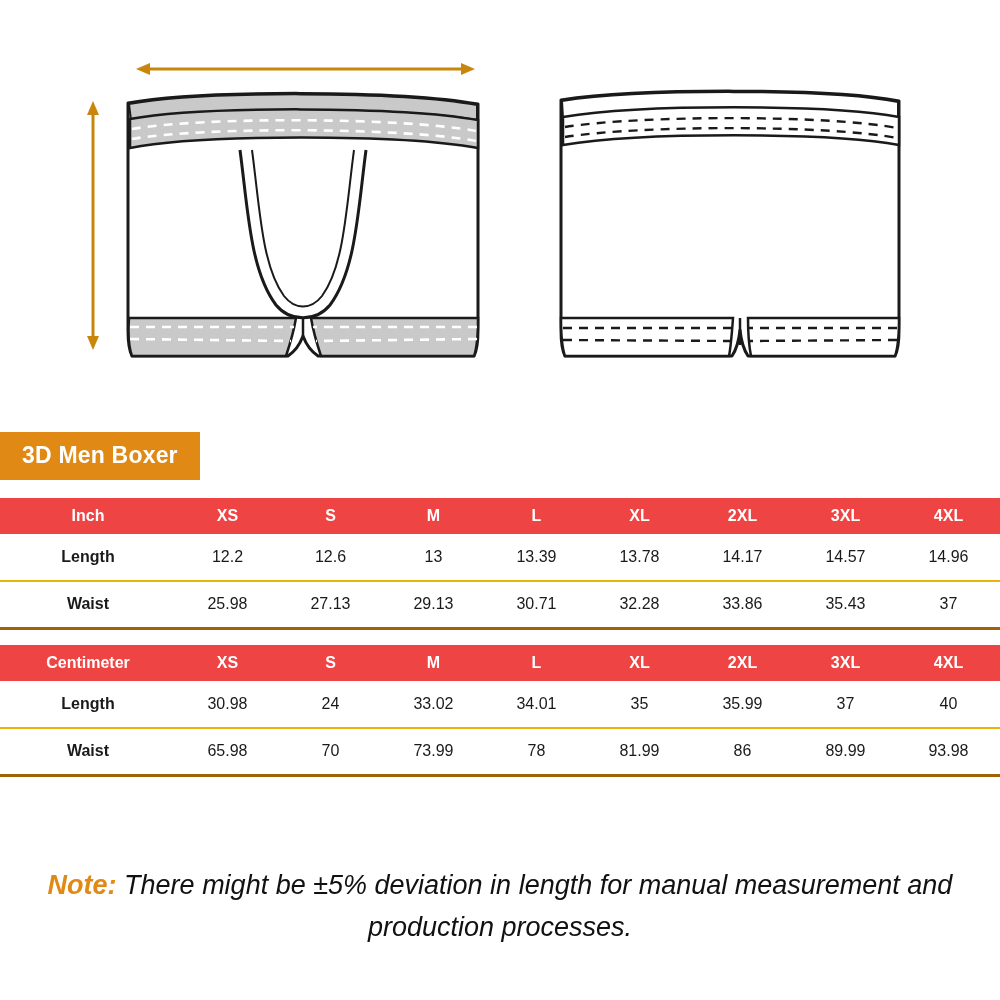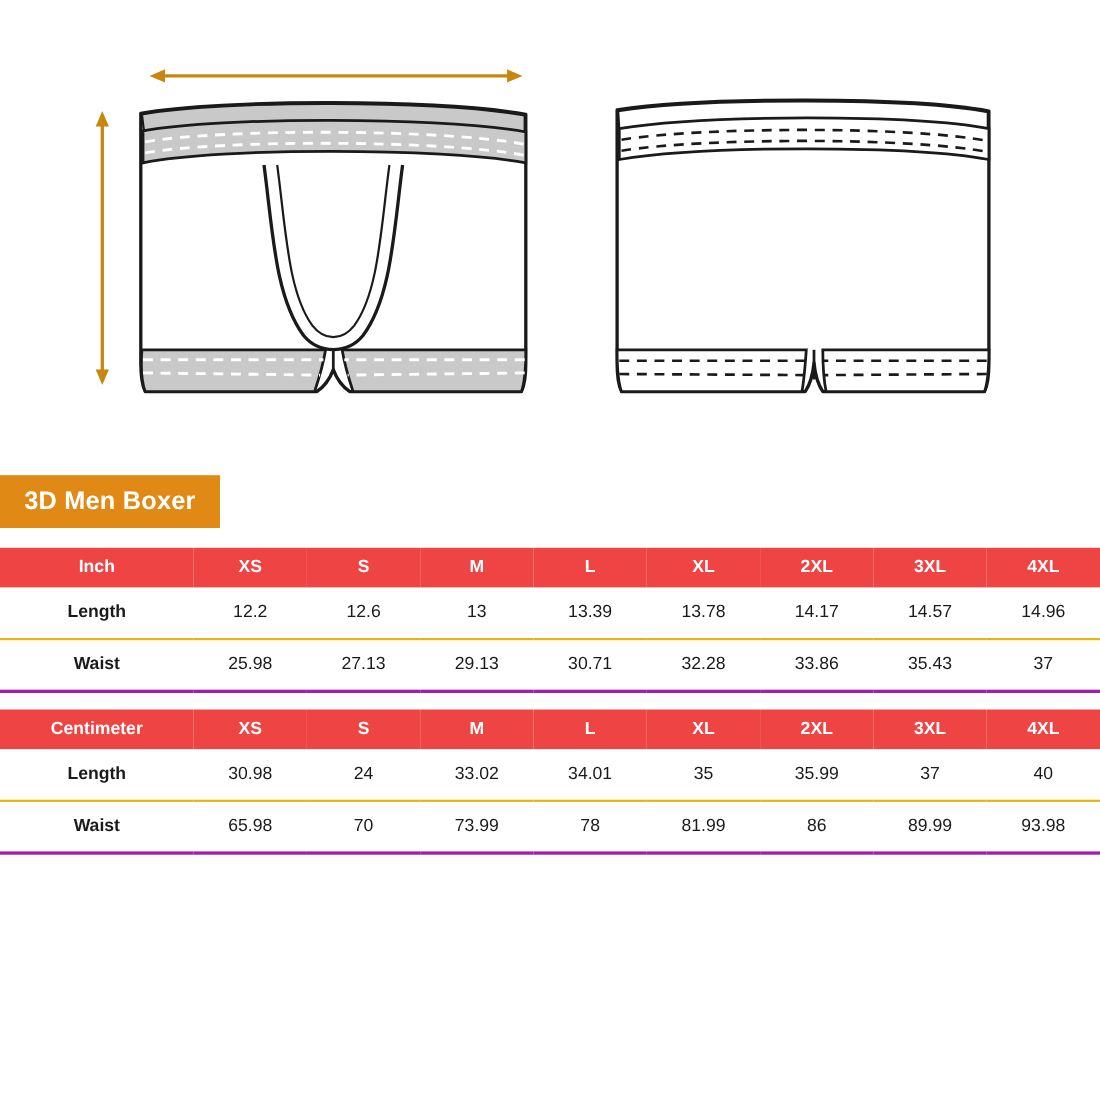--- a/index.html
+++ b/index.html
@@ -69,21 +69,21 @@
     font-weight: bold;
     height: 36px;
   }
   table.size-table thead th.unit-col {
     text-align: center;
   }
   table.size-table tbody tr {
     border-bottom: 2px solid #eab308;
   }
   table.size-table tbody tr:last-child {
-    border-bottom: 3px solid #a21caf;
+    border-bottom: 3px solid #a16207;
   }
   table.size-table tbody td.label {
     font-weight: bold;
     font-size: 16px;
   }
   col.c0 { width: 176px; }
   col.cx { width: 103px; }
 
   
   .note {
@@ -298,14 +298,17 @@
           <td>78</td>
           <td>81.99</td>
           <td>86</td>
           <td>89.99</td>
           <td>93.98</td>
         </tr>
       </tbody>
     </table>
   </div>
 
+  <div class="note">
+    <span class="note-label">Note:</span><span> There might be ±5% deviation in length for manual measurement and production processes.</span>
+  </div>
 
 </div>
 
 </body></html>

